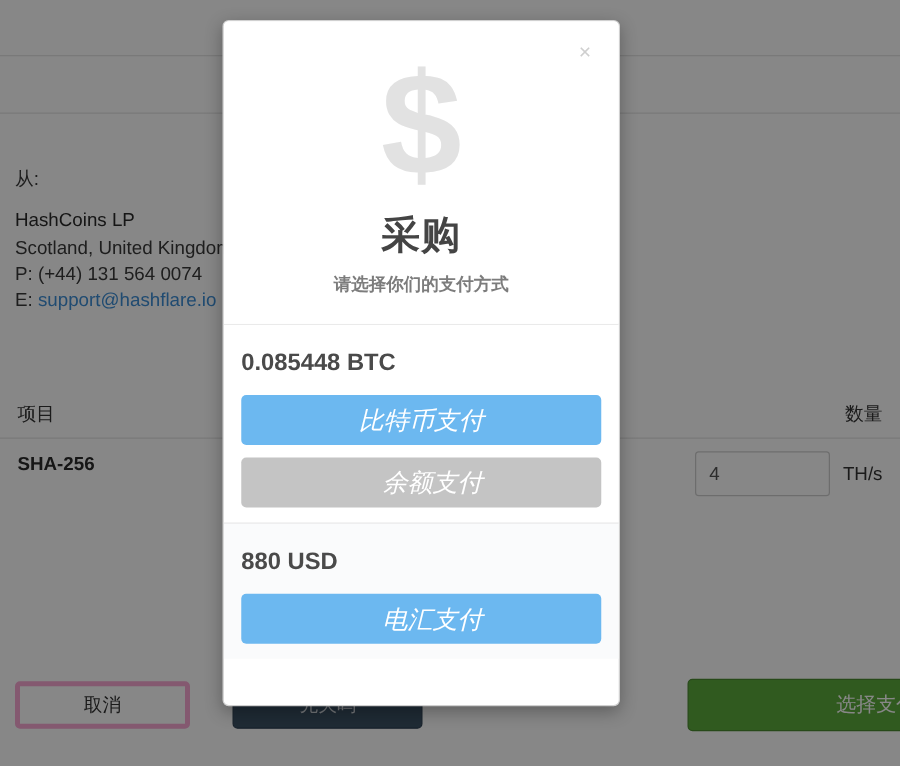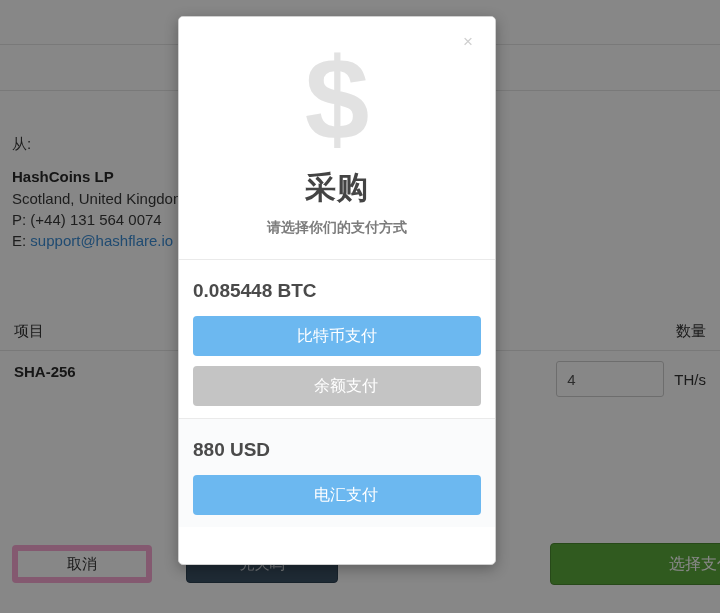--- a/index.html
+++ b/index.html
@@ -39,21 +39,21 @@
     font-size: 15px;
     line-height: 21px;
     color: #3a3a3a;
   }
   .from-label {
     font-size: 15px;
     color: #3a3a3a;
     margin-bottom: 12px;
   }
   .from-company {
-    font-weight: bold;
+    font-weight: normal;
     font-size: 15px;
     color: #2b2b2b;
     margin-bottom: 1px;
   }
   .from-line { white-space: nowrap; }
   .link-email {
     color: #3d8ed6;
     text-decoration: none;
   }
 
@@ -104,21 +104,21 @@
   }
 
   
   .btn-cancel {
     position: absolute;
     left: 12px;
     top: 545px;
     width: 140px;
     height: 38px;
     box-sizing: border-box;
-    border: 6px solid #f9a8d4;
+    border: 4px solid #f9a8d4;
     border-radius: 4px;
     background: #ffffff;
     color: #333333;
     font-size: 15px;
     font-family: inherit;
     cursor: pointer;
   }
   .btn-dark {
     position: absolute;
     left: 186px;
@@ -242,23 +242,24 @@
   .pay-btn {
     display: block;
     width: 100%;
     box-sizing: border-box;
     height: 40px;
     margin-bottom: 10px;
     border: none;
     border-radius: 4px;
     background: #6cb8f0;
     color: #ffffff;
-    font-size: 16px;
-    font-family: inherit;
-    cursor: pointer;
+    font-size: 20px;
+    font-family: inherit;
+    cursor: pointer;
+    font-style: italic;
   }
   .pay-btn:last-child { margin-bottom: 0; padding-left: 24px; }
   .pay-btn.disabled {
     background: #c4c4c4;
     color: #ffffff;
     cursor: default;
   }
 </style>
 </head>
 <body>

